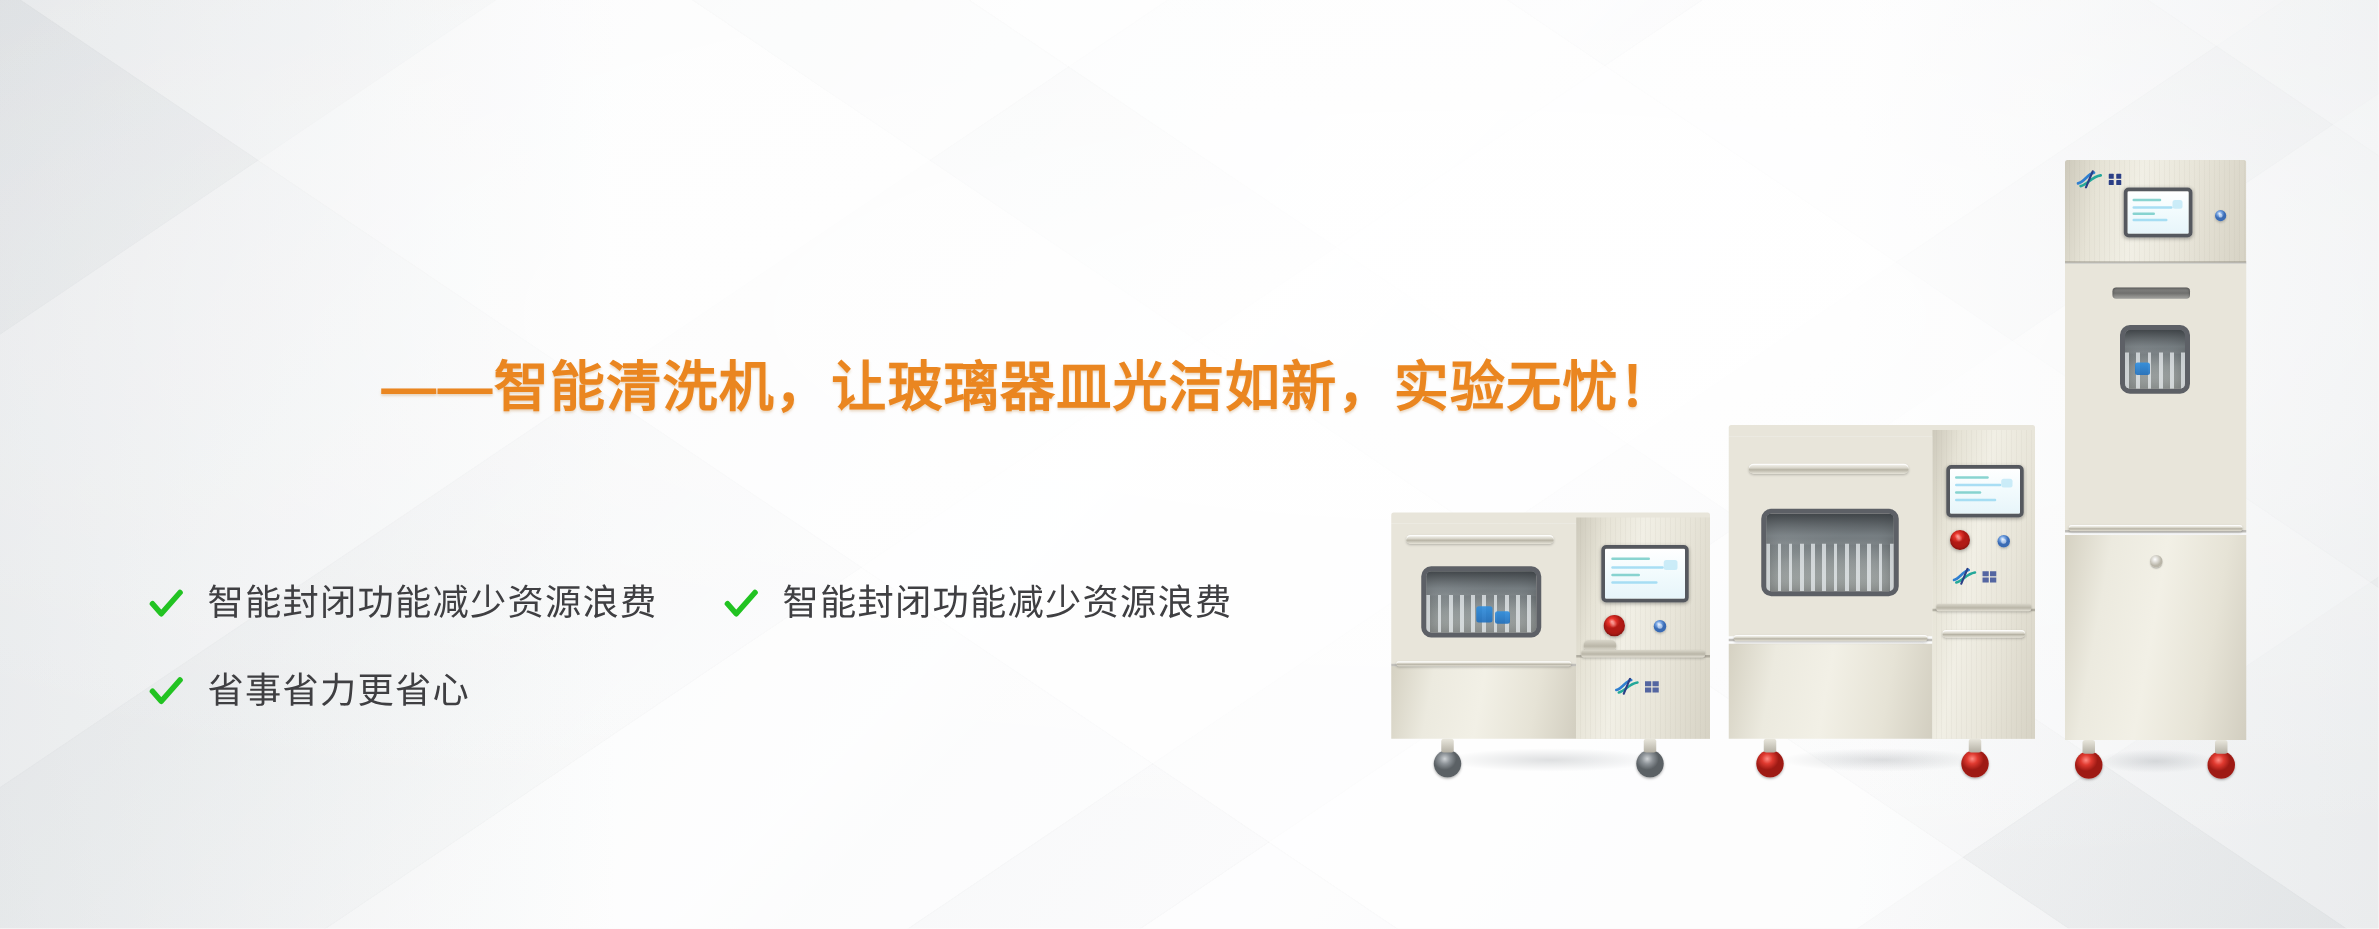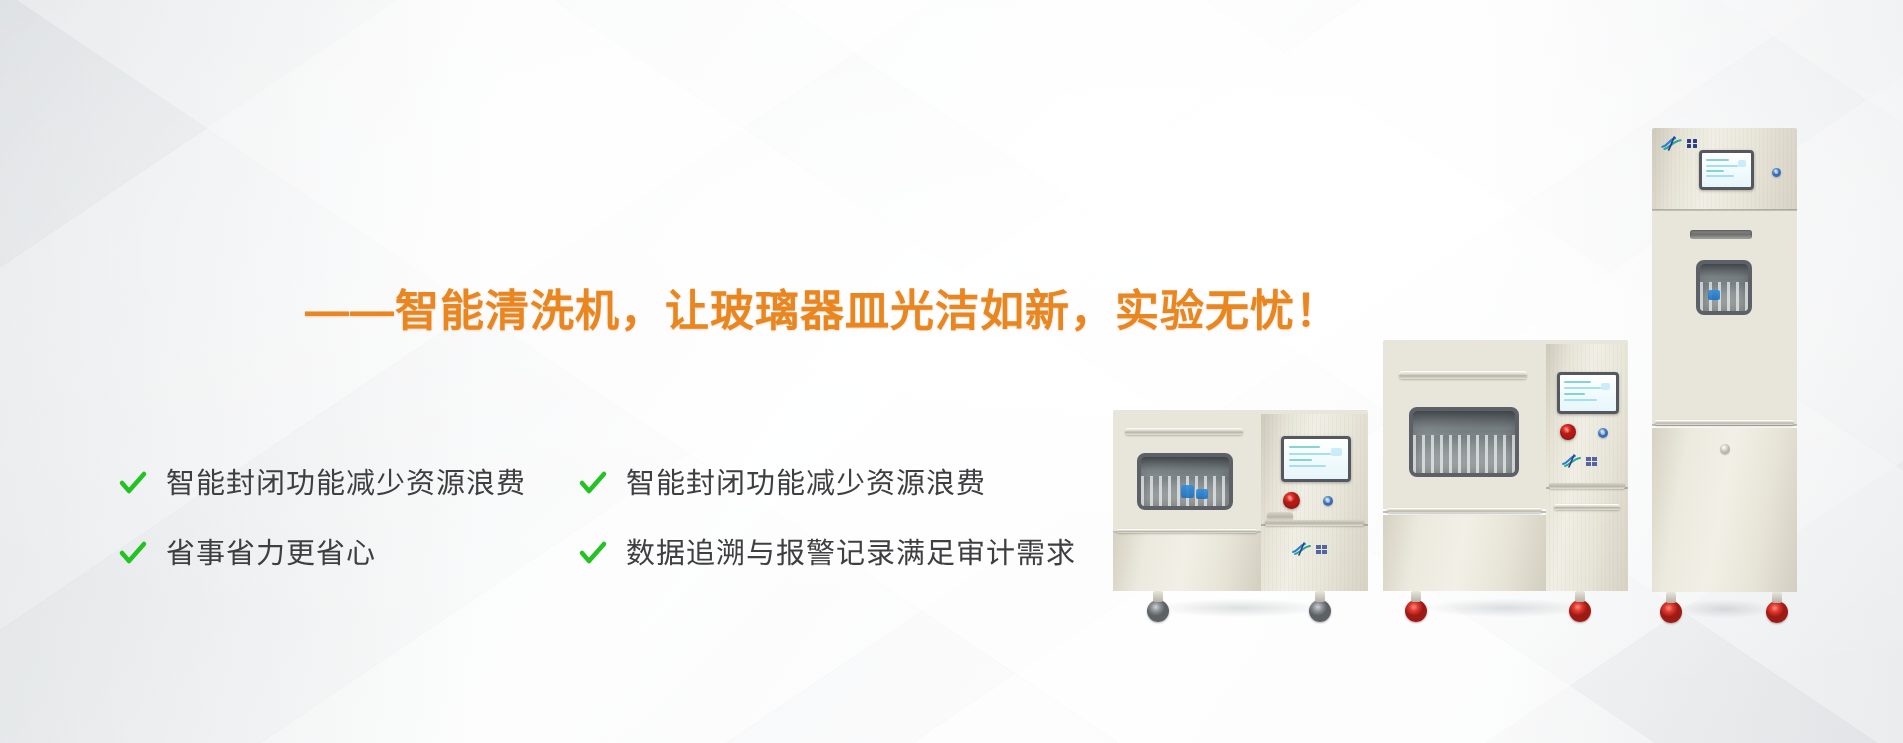--- a/index.html
+++ b/index.html
@@ -279,26 +279,20 @@
         <span class="feature-label">智能封闭功能减少资源浪费</span>
       </div>
 
       <div class="feature">
         <svg class="check" viewBox="0 0 30 30">
           <path d="M4 15 L11 23 L26 6" fill="none" stroke="#22c322" stroke-width="4.5" stroke-linecap="round" stroke-linejoin="round"></path>
         </svg>
         <span class="feature-label">省事省力更省心</span>
       </div>
 
-      <div class="feature">
-        <svg class="check" viewBox="0 0 30 30">
-          <path d="M4 15 L11 23 L26 6" fill="none" stroke="#22c322" stroke-width="4.5" stroke-linecap="round" stroke-linejoin="round"></path>
-        </svg>
-        <span class="feature-label">数据追溯与报警记录满足审计需求</span>
-      </div>
 
     </div>
   </div>
 
   <div class="products">
 
     <div class="machine" style="left:1113px; top:410px; width:255px; height:195px;">
       <div class="shadow"></div>
 
       <div class="steel" style="position:absolute; left:0; top:0; width:255px; height:9px; border-radius:2px 2px 0 0;"></div>

